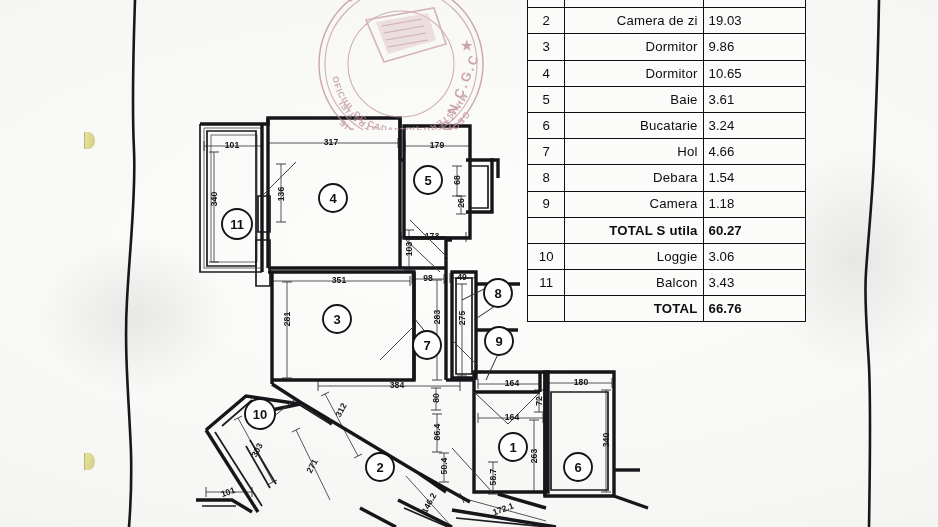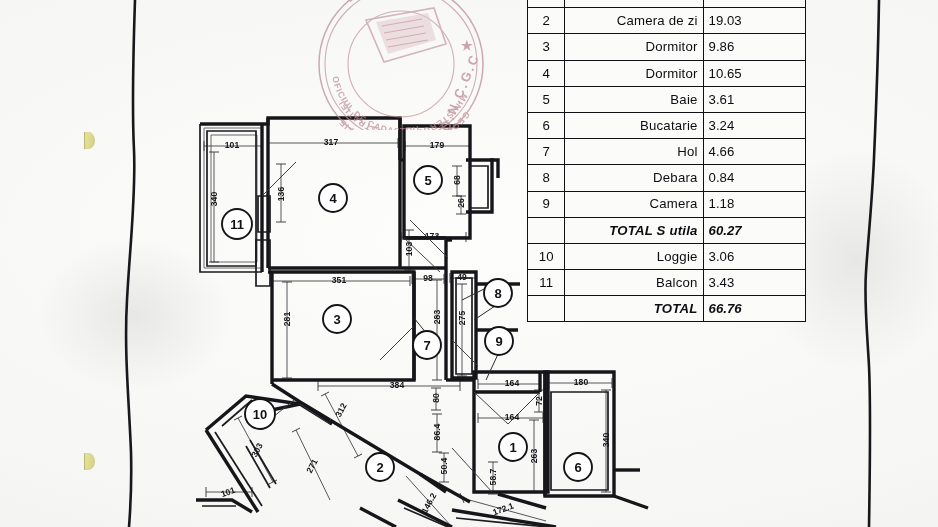--- a/index.html
+++ b/index.html
@@ -74,21 +74,21 @@
     font-size:13.2px;
     color:#0d0d11;
     height:25.2px;
     padding:0 5px;
     line-height:1;
     white-space:nowrap;
   }
   td.c-num{width:28px;text-align:center;}
   td.c-name{width:133px;text-align:right;letter-spacing:.2px;}
   td.c-val{width:100px;text-align:left;padding-right:14px;}
-  tr.total td{font-weight:700;font-style:italic;}
+  tr.total td{font-weight:700;}
   tr.total td.c-val{font-weight:700;}
 </style>
 </head>
 <body>
 
 <div id="page">
 
   <div class="paper-tone"></div>
   <div class="paper-smudge" style="left:40px;top:240px;width:190px;height:150px;"></div>
   <div class="paper-smudge" style="left:760px;top:150px;width:190px;height:220px;"></div>
@@ -474,21 +474,21 @@
           <td class="c-val">3.24</td>
         </tr>
         <tr>
           <td class="c-num">7</td>
           <td class="c-name">Hol</td>
           <td class="c-val">4.66</td>
         </tr>
         <tr>
           <td class="c-num">8</td>
           <td class="c-name">Debara</td>
-          <td class="c-val">0.84</td>
+          <td class="c-val">1.54</td>
         </tr>
         <tr>
           <td class="c-num">9</td>
           <td class="c-name">Camera</td>
           <td class="c-val">1.18</td>
         </tr>
         <tr class="total">
           <td class="c-num"></td>
           <td class="c-name">TOTAL  S  utila</td>
           <td class="c-val">60.27</td>

